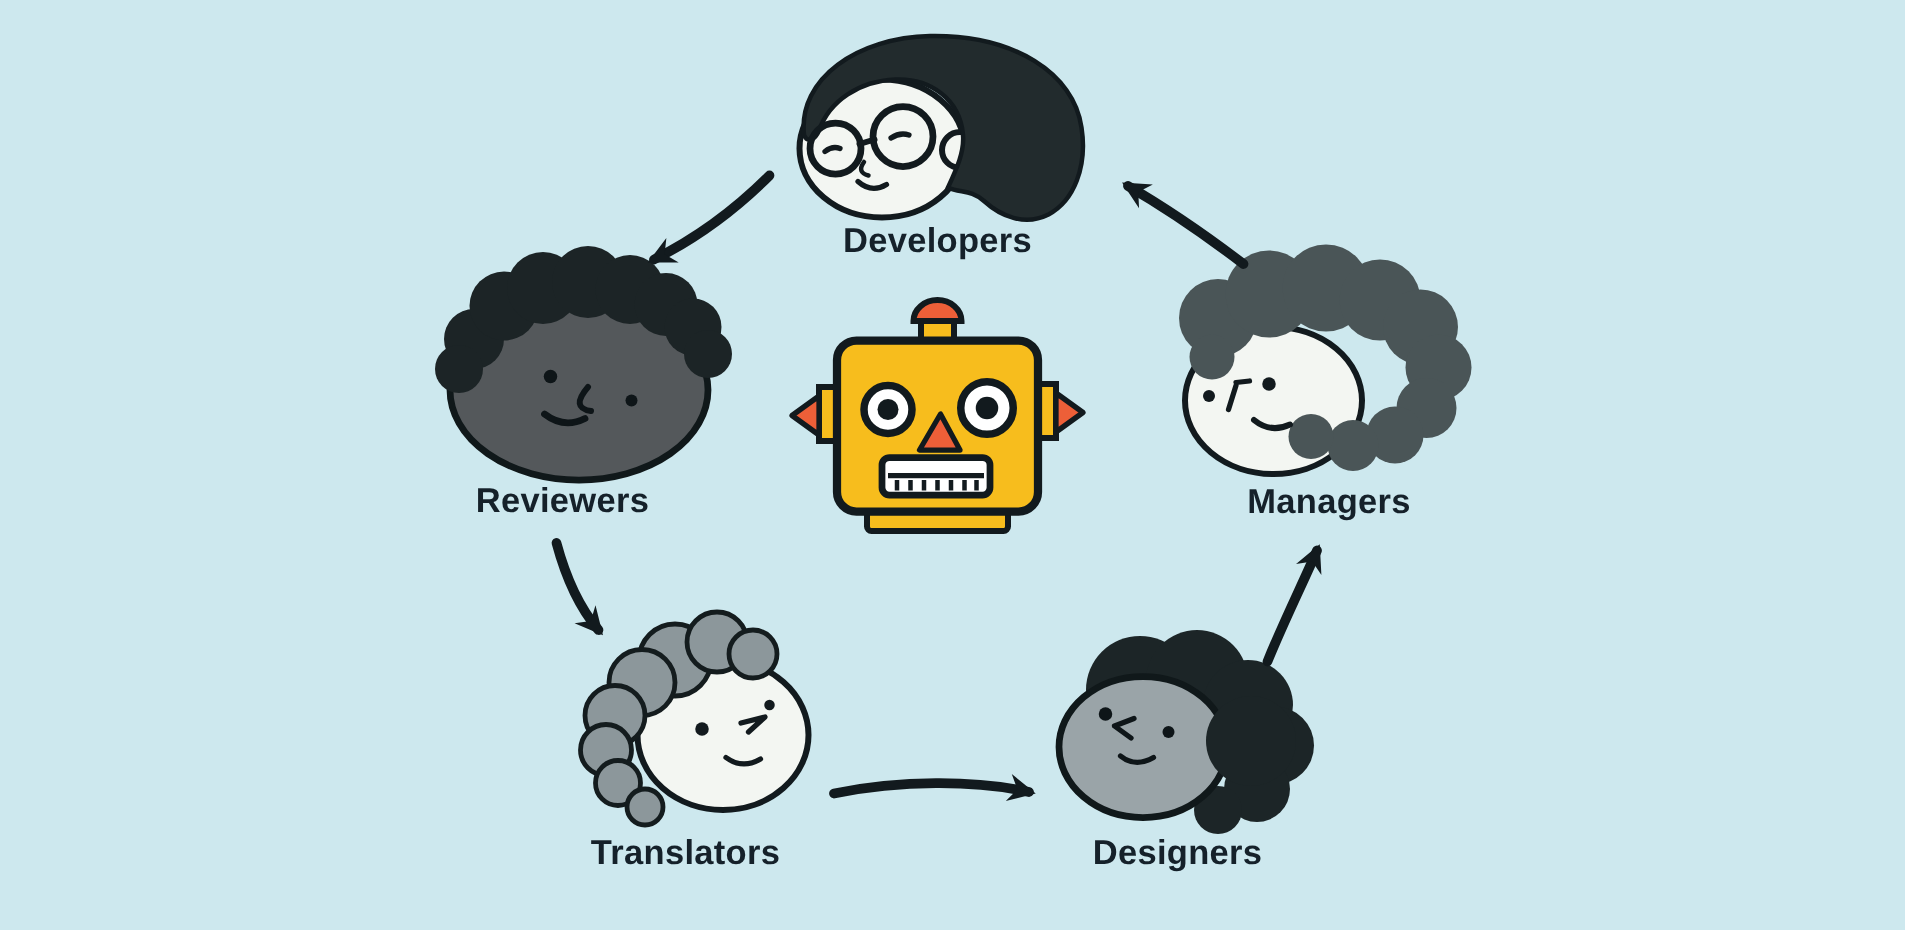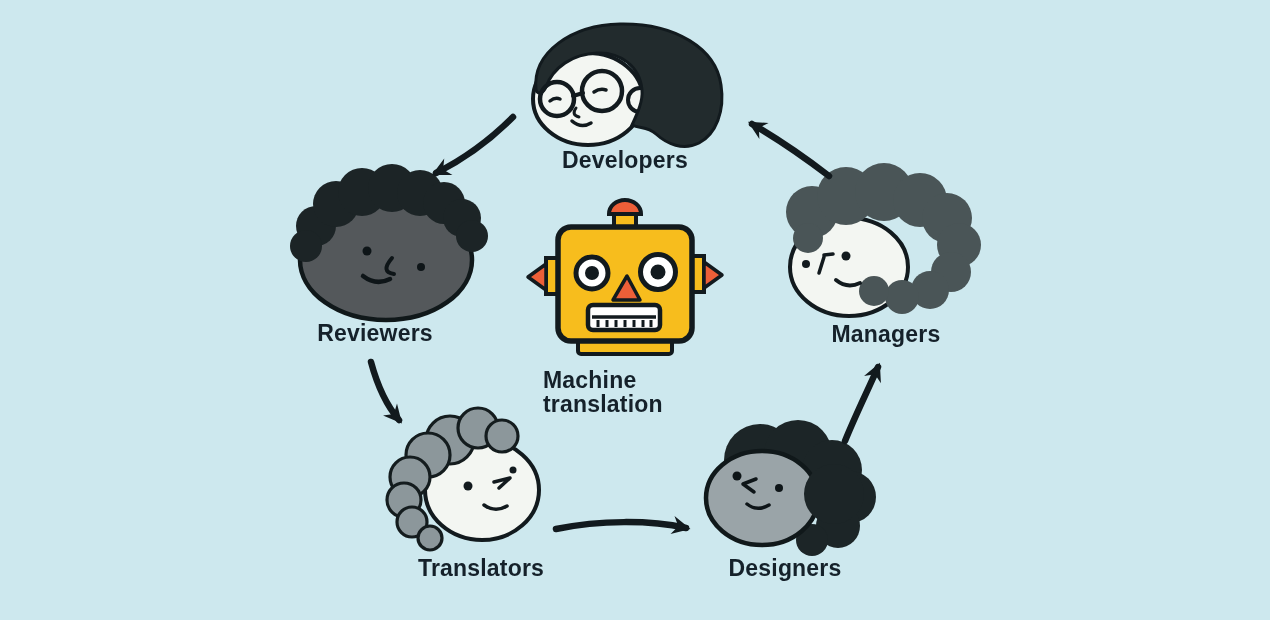--- a/index.html
+++ b/index.html
@@ -12,20 +12,21 @@
   }
   .illustration-layer{position:absolute;left:0;top:0;}
   .node-label{
     position:absolute;
     transform:translateX(-50%);
     font-weight:700;
     font-size:23px;
     letter-spacing:.2px;
     color:#15212a;
     white-space:nowrap;
+    text-align:center;
     line-height:24px;
   }
   .node-label.wrap{white-space:normal;width:160px;}
 </style>
 </head>
 <body>
 
 <div class="canvas">
 
   <svg class="illustration-layer" width="1270" height="620" viewBox="0 0 1270 620">
@@ -150,21 +151,20 @@
       <path d="M556,529 C600,520 650,520 686,528" marker-end="url(#arrowhead)"></path>
       <path d="M845,441 C856,414 868,390 878,367" marker-end="url(#arrowhead)"></path>
       <path d="M829,176 C804,157 778,139 752,124" marker-end="url(#arrowhead)"></path>
     </g>
   </svg>
 
   <div class="node-label" style="left:625px;top:148px">Developers</div>
 
   <div class="node-label" style="left:375px;top:321px">Reviewers</div>
 
-  <div class="node-label wrap" style="left:623px;top:368px">Machine translation</div>
 
   <div class="node-label" style="left:886px;top:322px">Managers</div>
 
-  <div class="node-label" style="left:481px;top:556px">Translators</div>
+  <div class="node-label" style="left:457px;top:556px">Translators</div>
 
   <div class="node-label" style="left:785px;top:556px">Designers</div>
 
 </div>
 
 </body></html>

